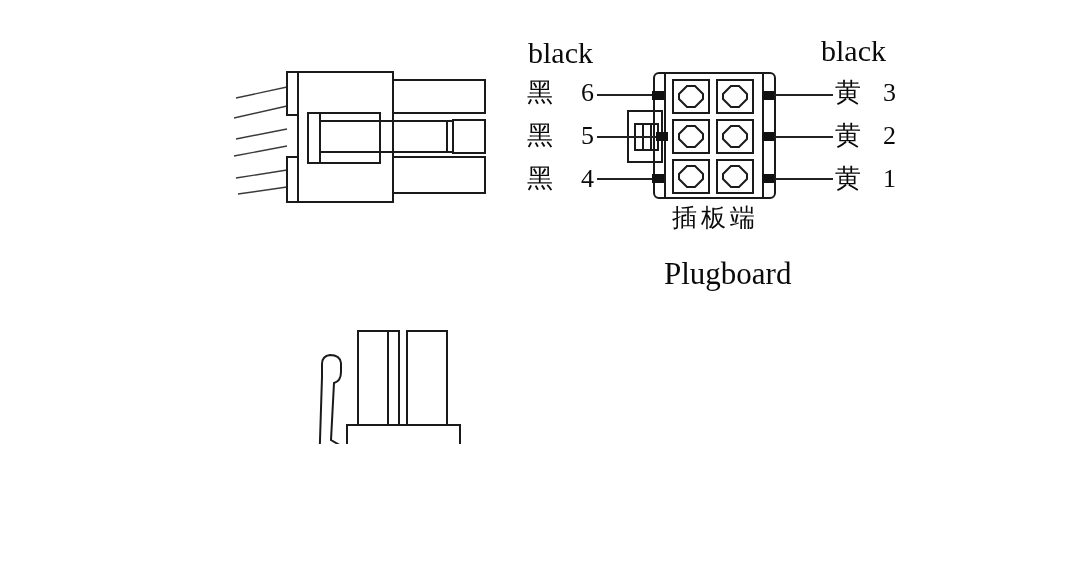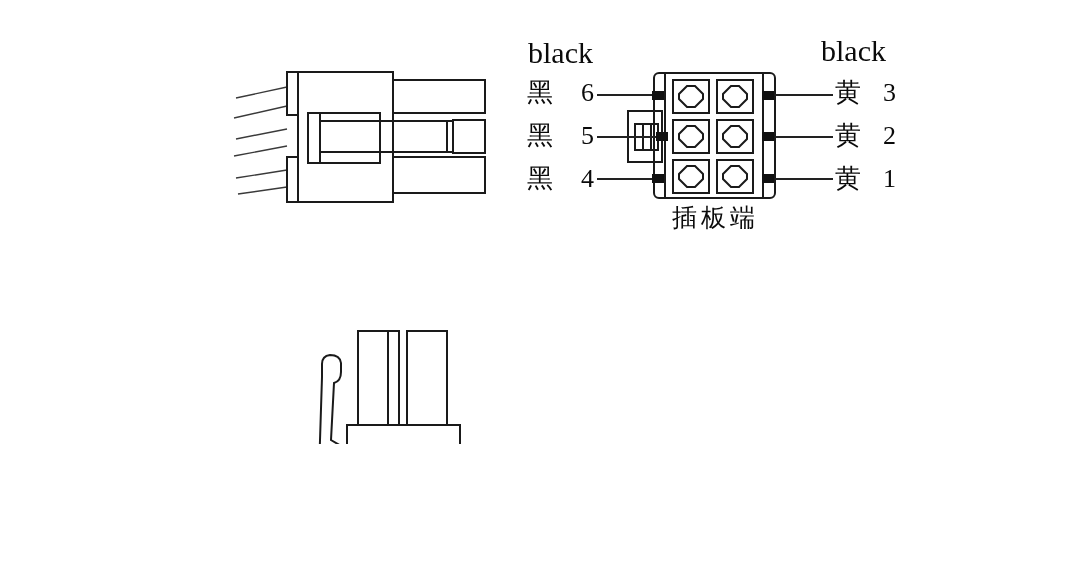--- a/index.html
+++ b/index.html
@@ -126,13 +126,14 @@
   <div class="pin-row" style="left:835px;top:123px;width:61px;">
     <span>黄</span>
     <span>2</span>
   </div>
   <div class="pin-row" style="left:835px;top:166px;width:61px;">
     <span>黄</span>
     <span>1</span>
   </div>
 
   <div class="lbl caption-cn" style="left:672px;top:205px;">插板端</div>
+  <div class="lbl caption-en" style="left:664px;top:258px;">Plugboard</div>
 </div>
 
 </body></html>

